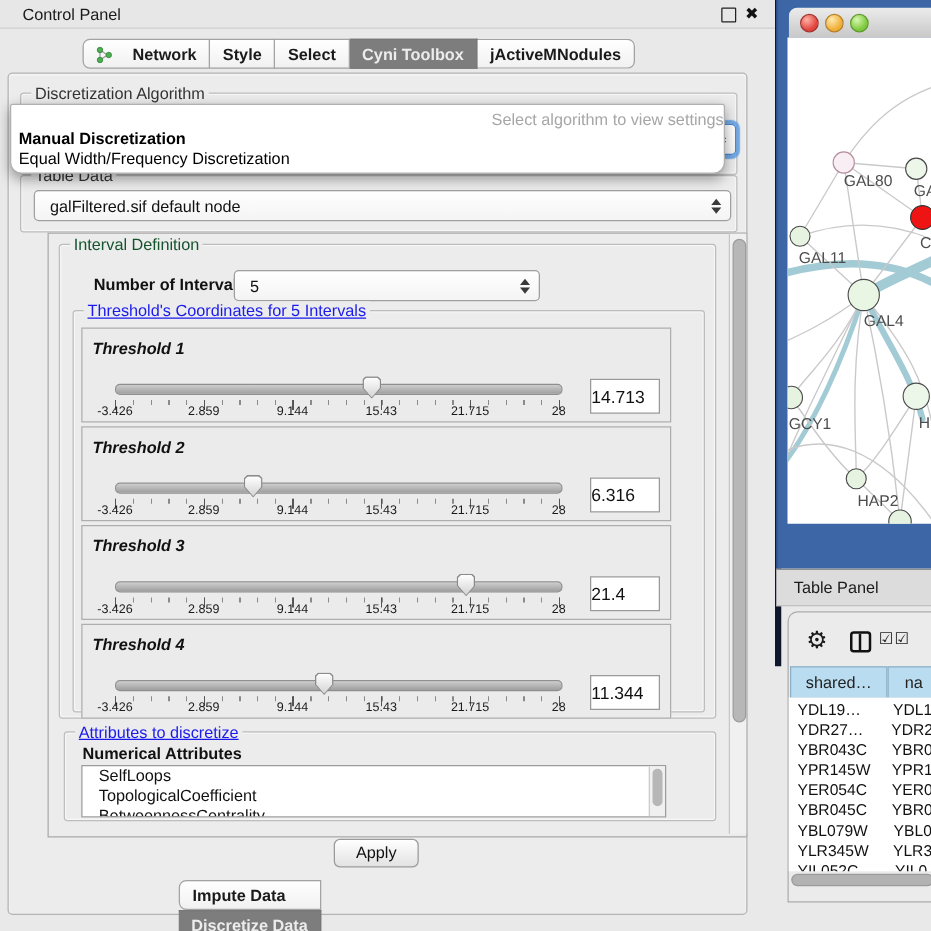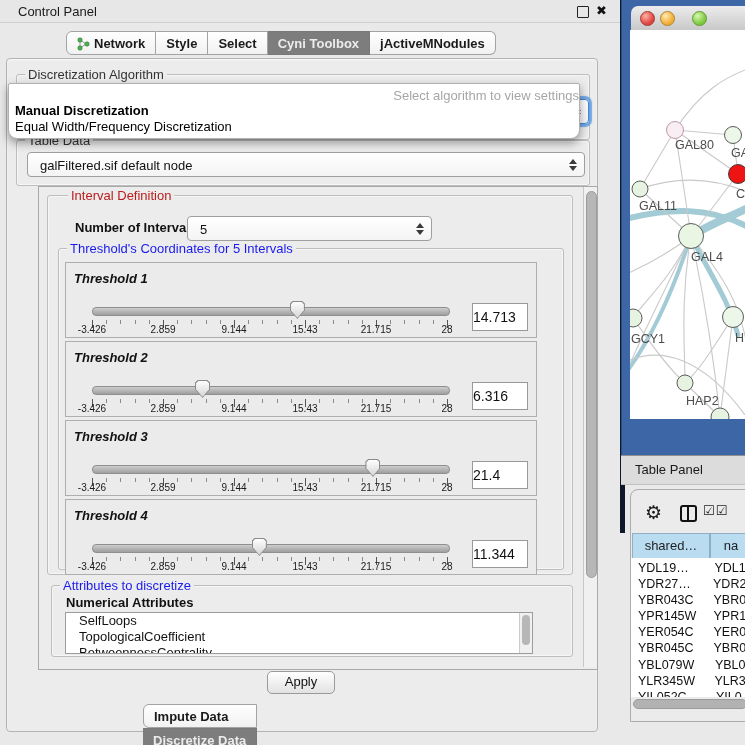--- a/index.html
+++ b/index.html
@@ -11,32 +11,32 @@
   
   .cpanel{position:absolute;left:0;top:0;width:620px;height:533px;background:#e9e9e9;border-right:5px solid #0f172a;}
   .titlebar{position:absolute;left:0;top:0;width:620px;height:22px;background:#e7e7e7;border-bottom:1px solid #cfcfcf;}
   .titlebar .title{position:absolute;left:18px;top:4px;font-size:13px;color:#1a1a1a;}
   .float-ic{position:absolute;left:577px;top:6px;width:10px;height:10px;border:1.5px solid #222;border-radius:1px;}
   .close-ic{position:absolute;left:596px;top:3px;font-size:13px;font-weight:bold;color:#111;}
 
   
   .seg{position:absolute;display:flex;}
   .seg .tab{height:17px;line-height:17px;padding:3px 10px 2px 10px;font-size:13px;font-weight:bold;color:#1a1a1a;
-    background:linear-gradient(#ffffff,#f1f1f1);border:1px solid #a3a3a3;border-left:none;display:flex;align-items:center;gap:4px;}
+    background:linear-gradient(#ffffff,#f1f1f1);border:1px solid #a3a3a3;border-left:none;display:flex;align-items:center;gap:16px;}
   .seg .tab:first-child{border-left:1px solid #a3a3a3;border-radius:6px 0 0 6px;}
   .seg .tab:last-child{border-radius:0 6px 6px 0;}
   .seg .tab.sel{background:#7d7d7d;color:#ececec;border-color:#787878;}
 
   .mainpanel{position:absolute;left:6px;top:58px;width:590px;height:672px;background:#ececec;
     border:1px solid #b3b3b3;border-radius:4px;box-shadow:inset 0 1px 2px rgba(255,255,255,.7);}
 
   
   .group{position:absolute;border:1px solid #bdbdbd;border-radius:3px;box-shadow:inset 0 0 0 1px #f6f6f6;}
   .gtitle{position:absolute;top:-8px;left:8px;background:#ececec;padding:0 3px;font-size:13px;}
-  .green{color:#b91c1c;margin-left:12px;} .blue{color:#1a1aee;} .plain{color:#333;}
+  .green{color:#14532d;} .blue{color:#1a1aee;text-decoration:underline;} .plain{color:#333;}
 
   
   .combo{position:absolute;background:linear-gradient(#ffffff,#f4f4f4);border:1px solid #9f9f9f;border-radius:4px;
     font-size:13px;color:#111;}
   .combo .val{position:absolute;left:12px;top:50%;transform:translateY(-50%);white-space:nowrap;}
   .spin{position:absolute;right:7px;top:50%;transform:translateY(-50%);width:8px;}
   .spin::before,.spin::after{content:"";display:block;width:0;height:0;border-left:4px solid transparent;border-right:4px solid transparent;}
   .spin::before{border-bottom:5px solid #3a3a3a;margin-bottom:2px;}
   .spin::after{border-top:5px solid #3a3a3a;}
   .focusring{box-shadow:0 0 1px 3px rgba(92,156,228,.85);border-color:#4a86d0;}

